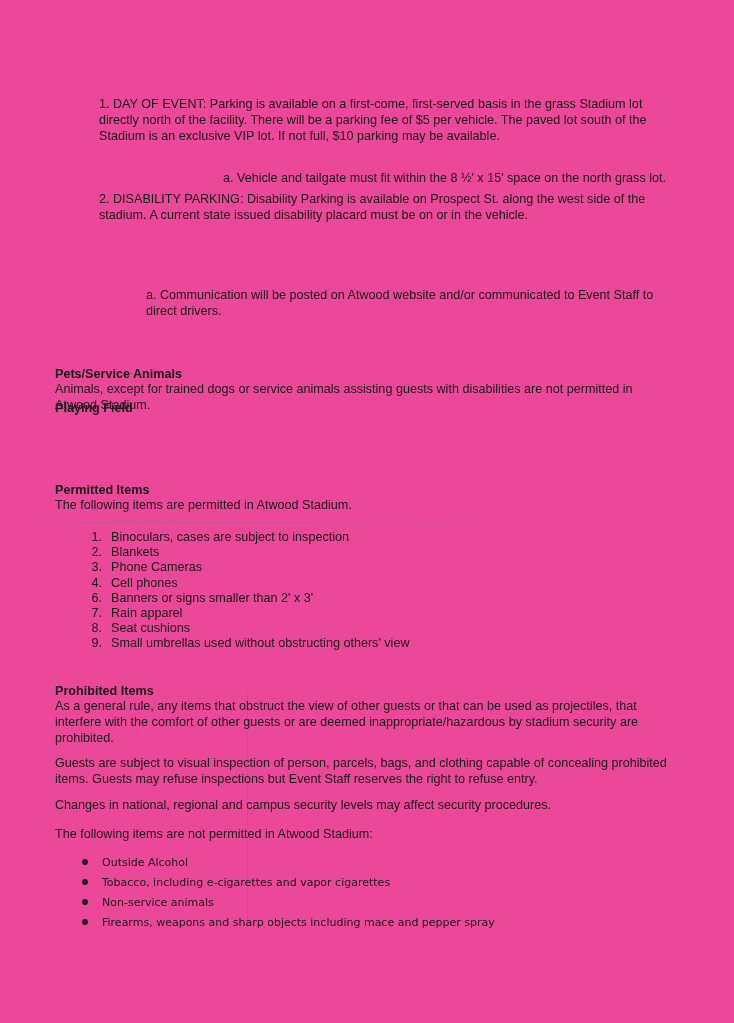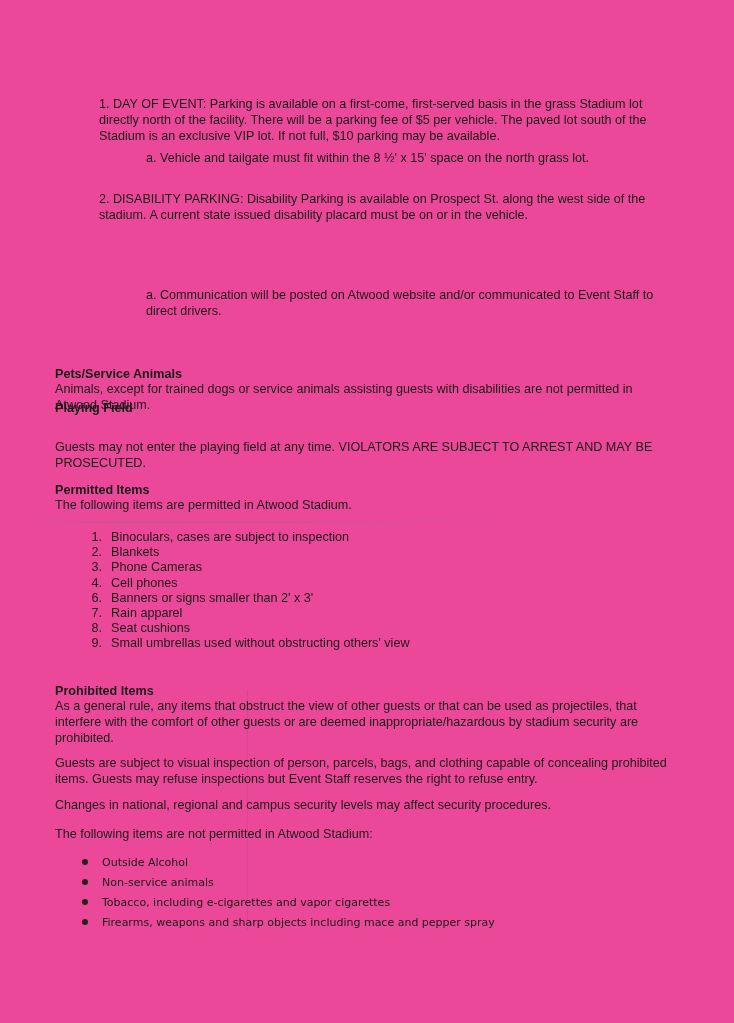--- a/index.html
+++ b/index.html
@@ -29,31 +29,30 @@
 </style>
 </head>
 <body>
 
 <div class="page">
 
   <div class="scan-mark"></div>
   <div class="fold-line"></div>
 
   <p class="abs para" style="top:96px;">1. DAY OF EVENT: Parking is available on a first-come, first-served basis in the grass Stadium lot directly north of the facility.  There will be a parking fee of $5 per vehicle.  The paved lot south of the Stadium is an exclusive VIP lot.  If not full, $10 parking may be available.</p>
-  <p class="abs sub" style="top:150px;">a. Vehicle and tailgate must fit within the 8 ½' x 15' space on the north grass lot.</p>
+  <p class="abs sub" style="top:170px;text-align:right;">a. Vehicle and tailgate must fit within the 8 ½' x 15' space on the north grass lot.</p>
 
   <p class="abs para" style="top:191px;">2. DISABILITY PARKING: Disability Parking is available on Prospect St. along the west side of the stadium.   A current state issued disability placard must be on or in the vehicle.</p>
 
   <p class="abs sub" style="top:287px;">a. Communication will be posted on Atwood website and/or communicated to Event Staff to direct drivers.</p>
 
   <p class="abs sec h" style="top:366px;">Pets/Service Animals</p>
   <p class="abs sec" style="top:381px;">Animals, except for trained dogs or service animals assisting guests with disabilities are not permitted in Atwood Stadium.</p>
 
   <p class="abs sec h" style="top:400px;">Playing Field</p>
-  <p class="abs sec" style="top:439px;">Guests may not enter the playing field at any time. VIOLATORS ARE SUBJECT TO ARREST AND MAY BE PROSECUTED.</p>
 
   <p class="abs sec" style="top:497px;">The following items are permitted in Atwood Stadium.</p>
   <p class="abs sec h" style="top:482px;">Permitted Items</p>
 
   <ol class="permitted">
     <li><span class="num">1.</span><span>Binoculars, cases are subject to inspection</span></li>
     <li><span class="num">2.</span><span>Blankets</span></li>
     <li><span class="num">3.</span><span>Phone Cameras</span></li>
     <li><span class="num">4.</span><span>Cell phones</span></li>
     <li><span class="num">6.</span><span>Banners or signs smaller than 2' x 3'</span></li>
@@ -63,18 +62,18 @@
   </ol>
 
   <p class="abs sec h" style="top:683px;">Prohibited Items</p>
   <p class="abs sec" style="top:698px;">As a general rule, any items that obstruct the view of other guests or that can be used as projectiles, that interfere with the comfort of other guests or are deemed inappropriate/hazardous by stadium security are prohibited.</p>
   <p class="abs sec" style="top:755px;">Guests are subject to visual inspection of person, parcels, bags, and clothing capable of concealing prohibited items. Guests may refuse inspections but Event Staff reserves the right to refuse entry.</p>
   <p class="abs sec" style="top:797px;">Changes in national, regional and campus security levels may affect security procedures.</p>
   <p class="abs sec" style="top:826px;">The following items are not permitted in Atwood Stadium:</p>
 
   <ul class="prohibited">
     <li><span class="dot"></span><span>Outside Alcohol</span></li>
+    <li><span class="dot"></span><span>Tobacco, including e-cigarettes and vapor cigarettes</span></li>
     <li><span class="dot"></span><span>Non-service animals</span></li>
-    <li><span class="dot"></span><span>Tobacco, including e-cigarettes and vapor cigarettes</span></li>
     <li><span class="dot"></span><span>Firearms, weapons and sharp objects including mace and pepper spray</span></li>
   </ul>
 
 </div>
 
 </body></html>

